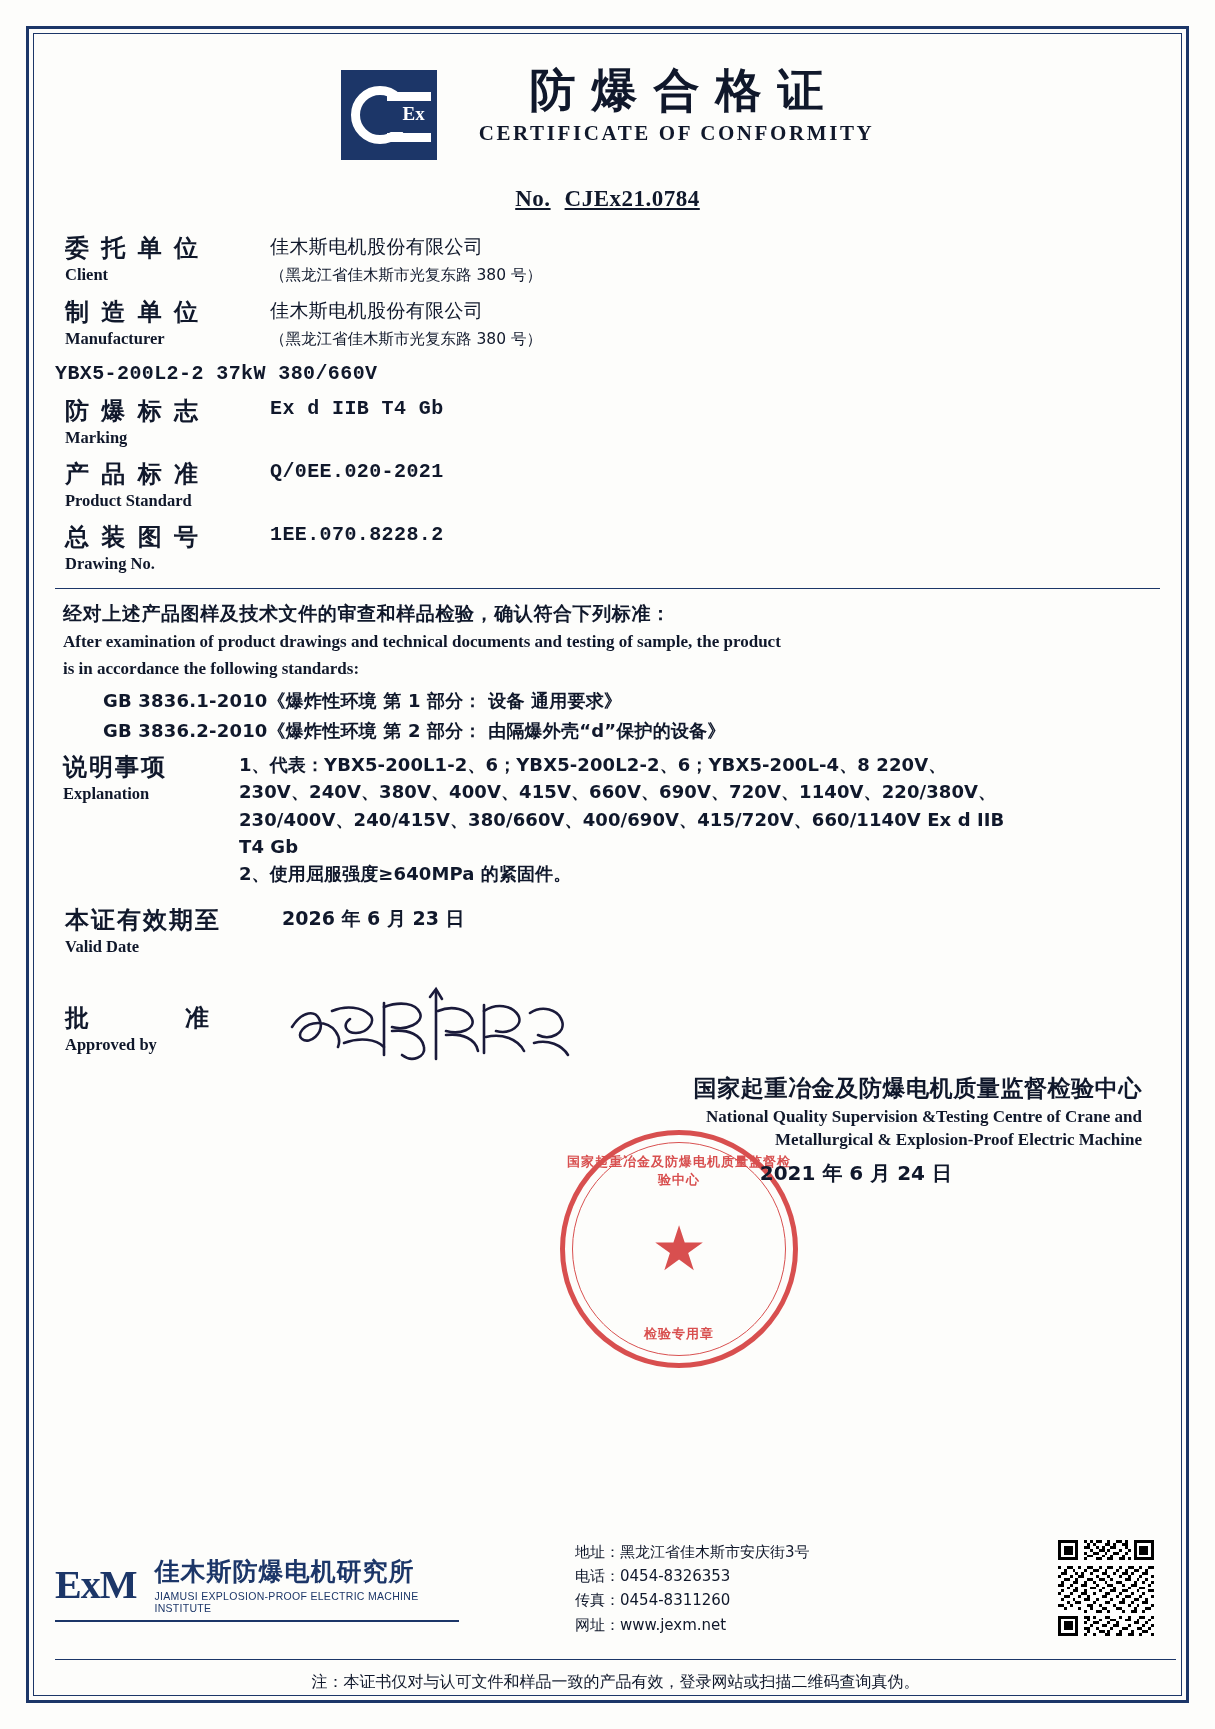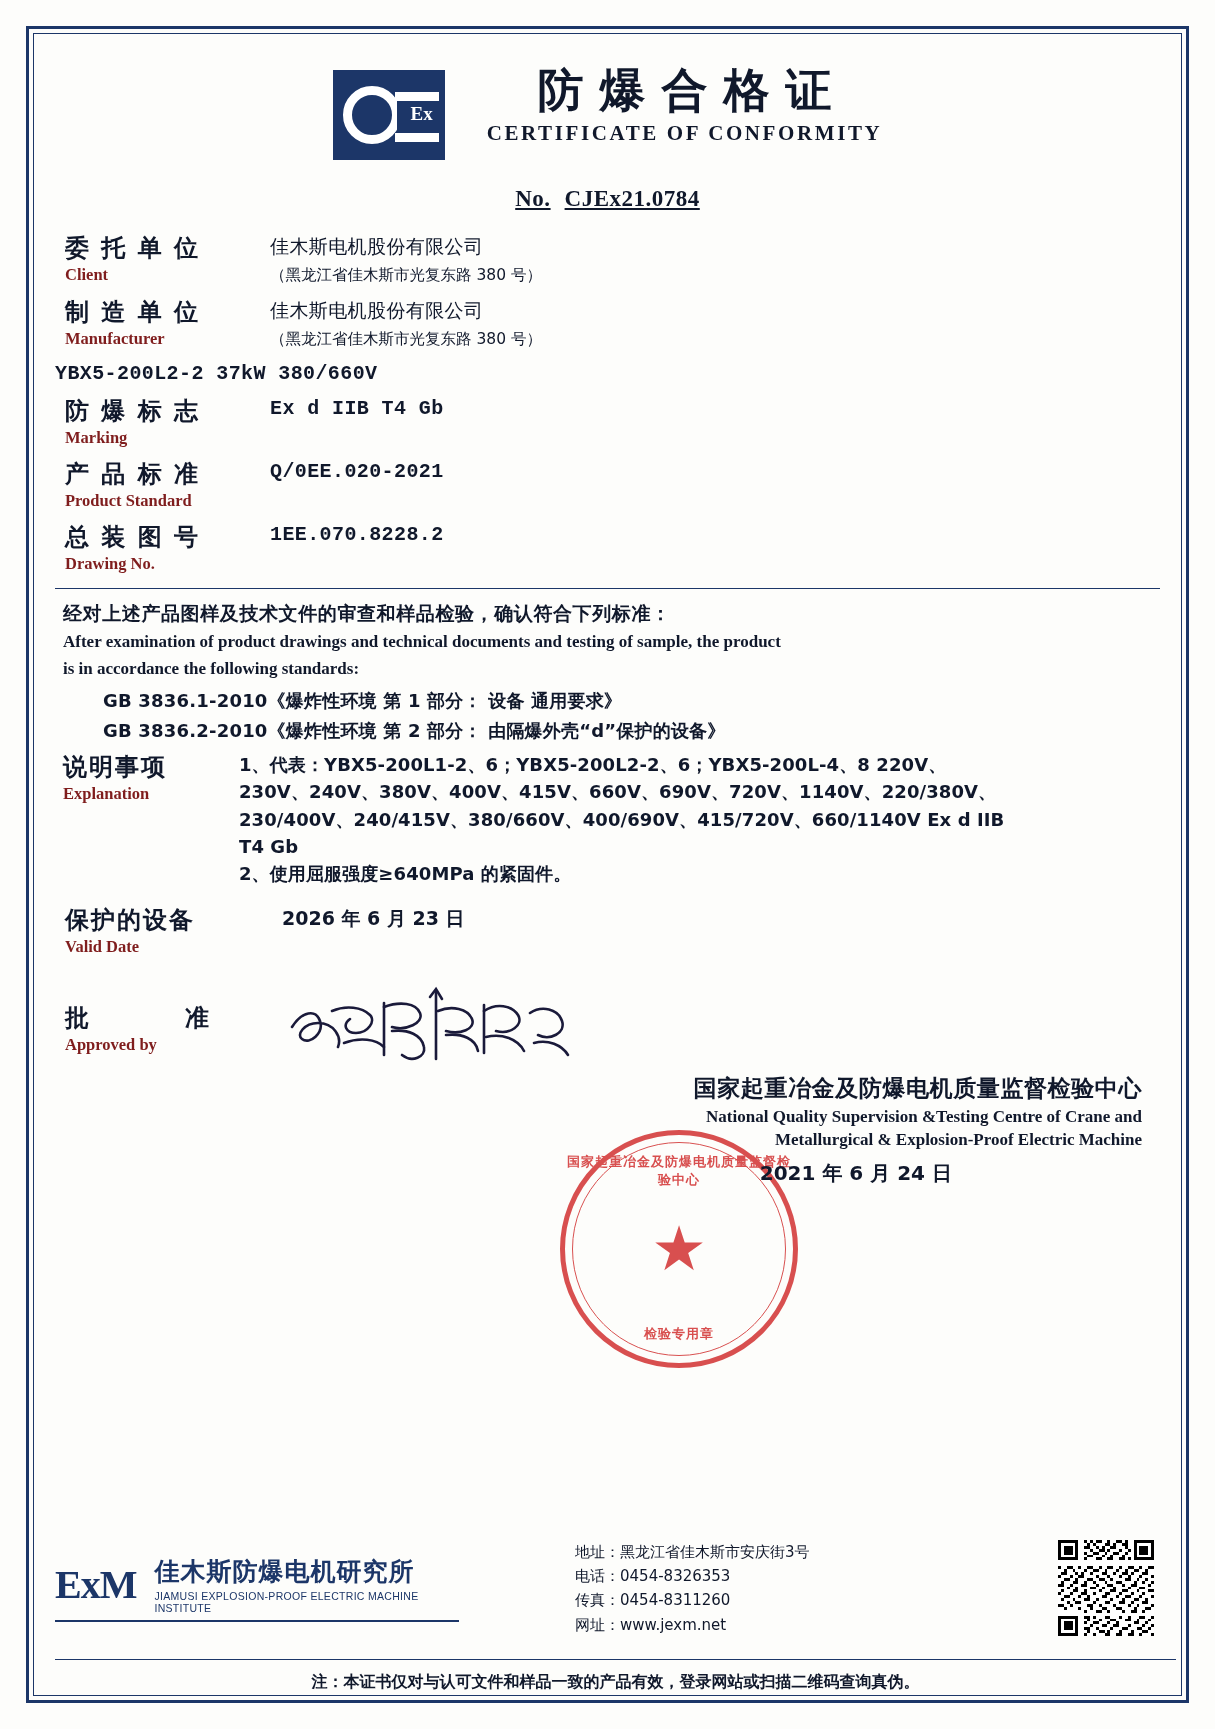--- a/index.html
+++ b/index.html
@@ -45,21 +45,21 @@
   }
 
   
   .header {
     display: flex;
     align-items: flex-start;
     justify-content: center;
     padding-top: 14px;
   }
   .ex-logo {
-    width: 112px;
+    width: 96px;
     height: 90px;
     background: #1c3668;
     position: relative;
     margin-right: 42px;
     margin-top: 6px;
     flex: none;
   }
   .ex-logo .ring {
     position: absolute;
     left: 10px;
@@ -158,21 +158,21 @@
     letter-spacing: 2px;
     white-space: nowrap;
   }
   .label-cn.spread {
     letter-spacing: 6px;
   }
   .label-en {
     font-family: "Liberation Serif", serif;
     font-weight: bold;
     font-size: 16.5px;
-    color: #7f1d1d;
+    color: #0f172a;
     margin-top: 1px;
   }
   .field-value {
     padding-top: 2px;
     flex: 1;
   }
   .value-main {
     font-family: "DejaVu Sans", sans-serif;
     font-size: 19px;
     color: #10182b;
@@ -413,21 +413,21 @@
     margin-right: 6px;
   }
   .note {
     position: absolute;
     left: 55px;
     right: 39px;
     bottom: 36px;
     text-align: center;
     font-family: "DejaVu Sans", sans-serif;
     font-size: 16px;
-    font-weight: bold;
+    font-weight: normal;
     color: #10182b;
     border-top: 1.6px solid #1c3668;
     padding-top: 12px;
   }
 </style>
 </head>
 <body>
 
 <div class="page">
   <div class="frame-outer"></div>
@@ -537,21 +537,21 @@
         <div class="exp-line">1、代表：YBX5-200L1-2、6；YBX5-200L2-2、6；YBX5-200L-4、8   220V、</div>
         <div class="exp-line">230V、240V、380V、400V、415V、660V、690V、720V、1140V、220/380V、</div>
         <div class="exp-line">230/400V、240/415V、380/660V、400/690V、415/720V、660/1140V   Ex d IIB</div>
         <div class="exp-line">T4 Gb</div>
         <div class="exp-line">2、使用屈服强度≥640MPa 的紧固件。</div>
       </div>
     </div>
 
     <div class="valid-row">
       <div class="valid-label">
-        <div class="label-cn">保护的设备</div>
+        <div class="label-cn">本证有效期至</div>
         <div class="label-en">Valid Date</div>
       </div>
       <div class="valid-value">2026 年 6 月 23 日</div>
     </div>
 
     <div class="approved-row">
       <div class="valid-label">
         <div class="label-cn spread">批　　　准</div>
         <div class="label-en">Approved by</div>
       </div>

